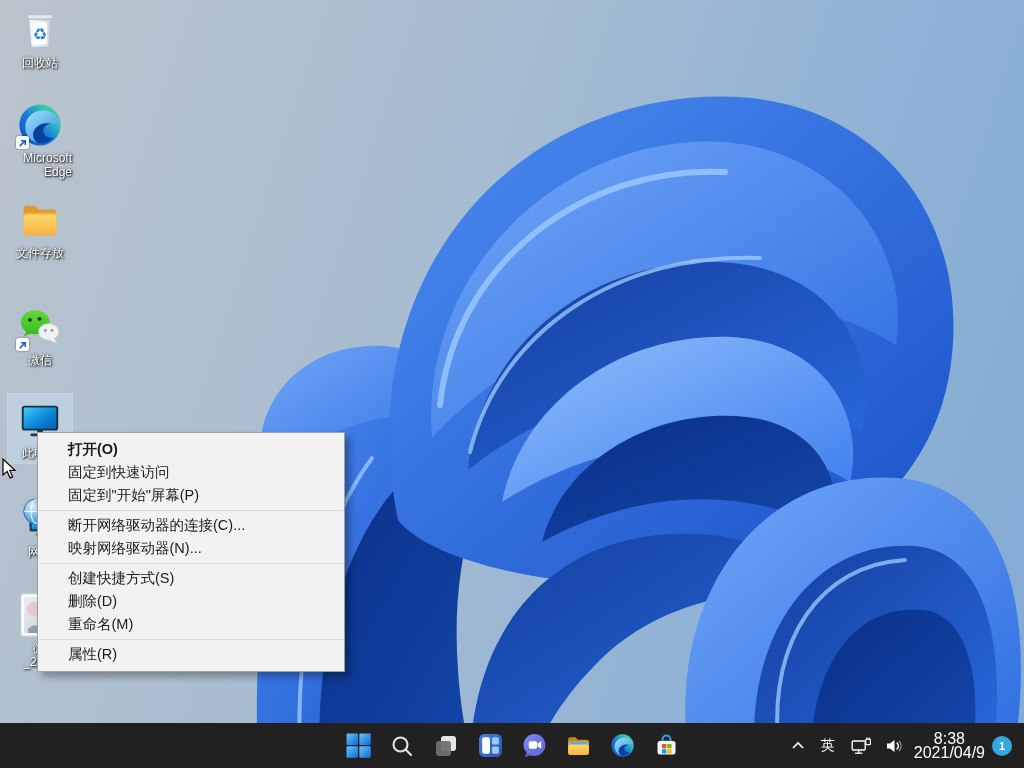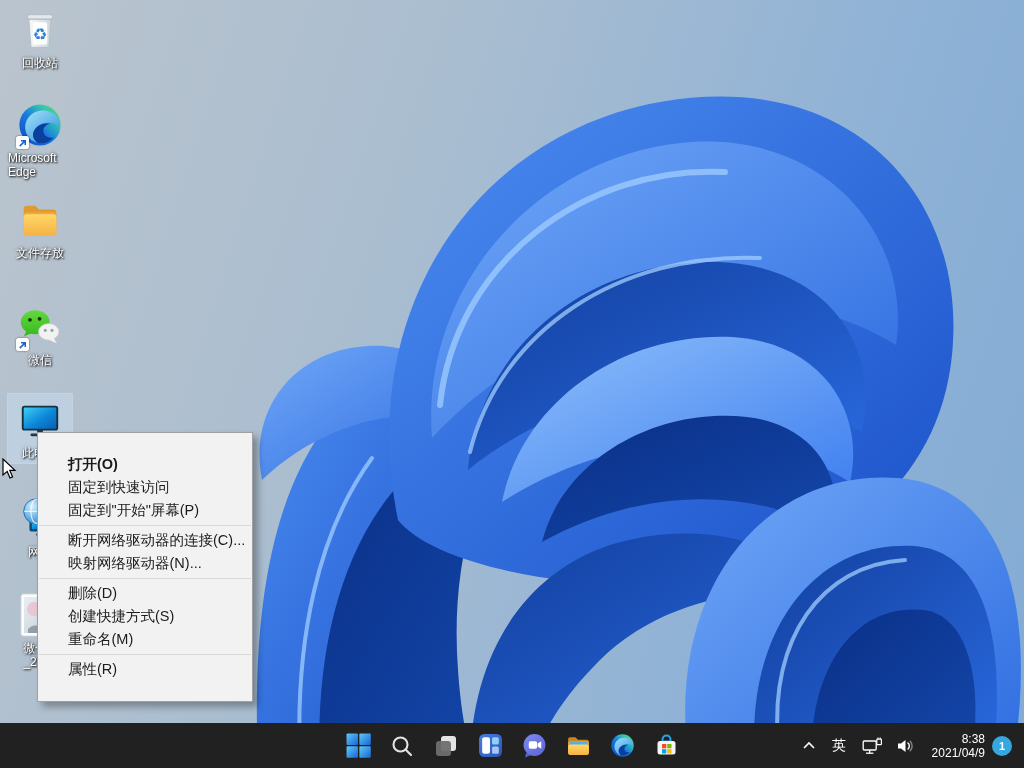--- a/index.html
+++ b/index.html
@@ -5,42 +5,42 @@
   html,body{margin:0;padding:0;}
   .screen{position:relative;width:1024px;height:768px;overflow:hidden;
     font-family:"Liberation Sans",sans-serif;
     background:linear-gradient(108deg,#bac4cd 0%,#a9bdd0 38%,#8fb2d6 72%,#83abd4 100%);}
   .bloom{position:absolute;inset:0;z-index:0;}
   
   .dcell{position:absolute;left:8px;width:64px;z-index:2;display:flex;flex-direction:column;
     align-items:center;gap:2px;padding:2px 0 3px 0;cursor:default;}
   .dcell.sel{background:rgba(200,222,244,.48);outline:1px solid rgba(255,255,255,.28);}
   .dicon{position:relative;width:48px;height:48px;display:flex;align-items:center;justify-content:center;}
-  .dlabel{font-size:12px;line-height:14px;color:#fff;text-align:left;max-width:64px;
+  .dlabel{font-size:12px;line-height:14px;color:#fff;text-align:right;max-width:64px;
     text-shadow:1px 1px 2px rgba(0,0,0,.95),0 0 3px rgba(0,0,0,.65);}
   .badge-sc{position:absolute;left:0;bottom:0;width:13px;height:13px;background:#fff;
     border-radius:2.5px;box-shadow:0 0 2px rgba(0,0,0,.6);display:flex;align-items:center;justify-content:center;}
   
   .cursor{position:absolute;left:1px;top:458px;z-index:40;}
   
-  .cmenu{position:absolute;left:37px;top:432px;width:216px;z-index:30;background:#f2f2f2;
-    border:1px solid #a0a0a0;box-shadow:5px 5px 7px rgba(0,0,0,.30);padding:20px 0;
+  .cmenu{position:absolute;left:37px;top:432px;width:308px;z-index:30;background:#f2f2f2;
+    border:1px solid #a0a0a0;box-shadow:5px 5px 7px rgba(0,0,0,.30);padding:5px 0;
     font-size:14.5px;color:#1b1b1b;box-sizing:border-box;}
   .mi{height:23px;line-height:23px;padding-left:30px;white-space:nowrap;}
   .mi.bold{font-weight:bold;}
   .msep{height:1px;background:#d9d9d9;margin:3px 1px;}
   
   .taskbar{position:absolute;left:0;right:0;bottom:0;height:45px;background:#212121;z-index:20;}
   .tb-center{position:absolute;left:50%;top:0;height:100%;transform:translateX(-50%);
     display:flex;align-items:center;gap:4px;}
   .tb-btn{width:40px;height:40px;border-radius:5px;display:flex;align-items:center;justify-content:center;}
   .tb-tray{position:absolute;right:12px;top:0;height:100%;display:flex;align-items:center;gap:7px;}
   .tray-btn{height:36px;display:flex;align-items:center;justify-content:center;padding:0 3px;border-radius:4px;}
   .ime{color:#fff;font-size:14px;min-width:20px;text-align:center;}
-  .clock{color:#fff;font-size:12px;line-height:14px;text-align:right;min-width:60px;}
+  .clock{color:#fff;font-size:16px;line-height:14px;text-align:center;min-width:60px;}
   .notif{width:20px;height:20px;border-radius:50%;background:#35a8e0;color:#fff;font-size:11px;
     font-weight:bold;display:flex;align-items:center;justify-content:center;}
 </style>
 </head>
 <body>
 
 <div class="screen">
 
   <svg class="bloom" viewBox="0 0 1024 768" preserveAspectRatio="none">
     <defs>
@@ -243,22 +243,22 @@
   </svg>
 
   <div class="cmenu">
     <div class="mi bold">打开(O)</div>
     <div class="mi">固定到快速访问</div>
     <div class="mi">固定到"开始"屏幕(P)</div>
     <div class="msep"></div>
     <div class="mi">断开网络驱动器的连接(C)...</div>
     <div class="mi">映射网络驱动器(N)...</div>
     <div class="msep"></div>
+    <div class="mi">创建快捷方式(S)</div>
     <div class="mi">删除(D)</div>
-    <div class="mi">创建快捷方式(S)</div>
     <div class="mi">重命名(M)</div>
     <div class="msep"></div>
     <div class="mi">属性(R)</div>
   </div>
 
   <div class="taskbar">
     <div class="tb-center">
 
       <div class="tb-btn">
         <svg width="25" height="25" viewBox="0 0 24 24">

